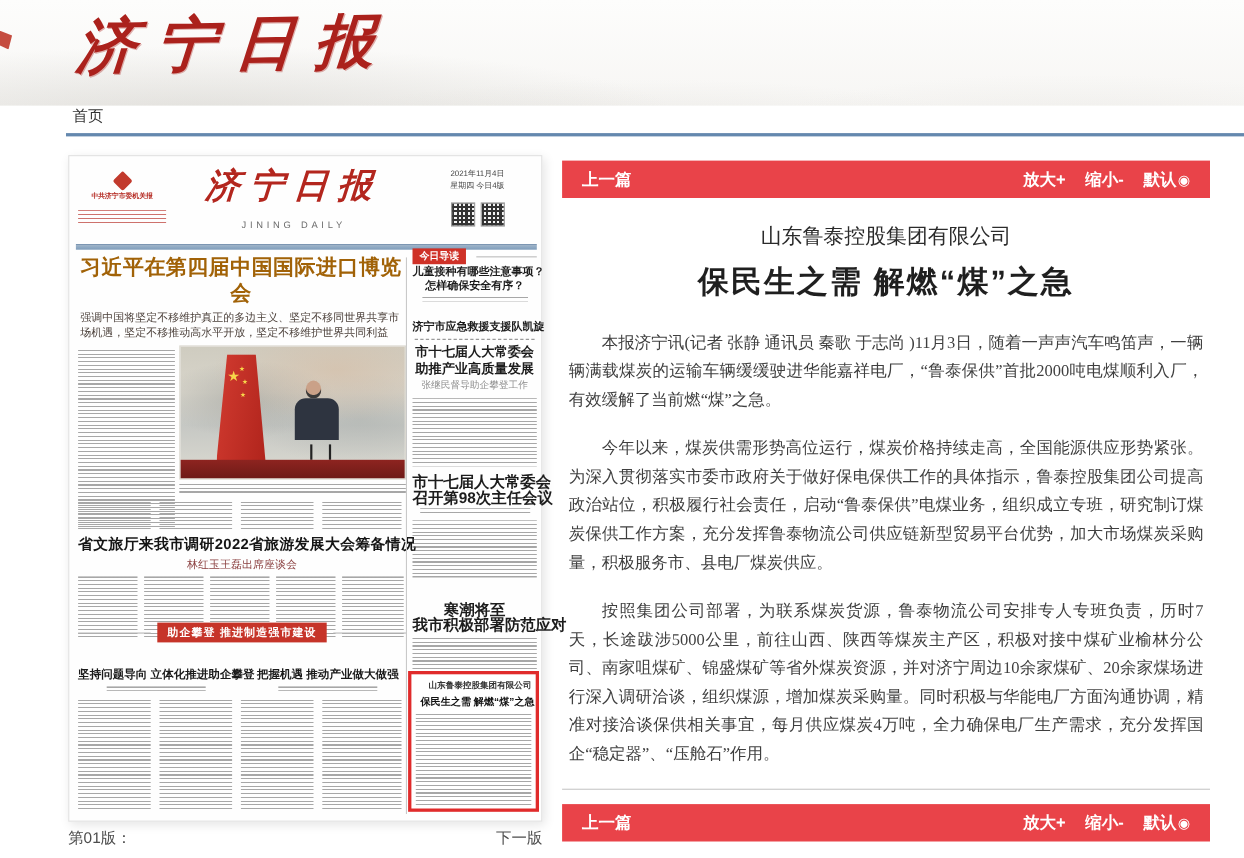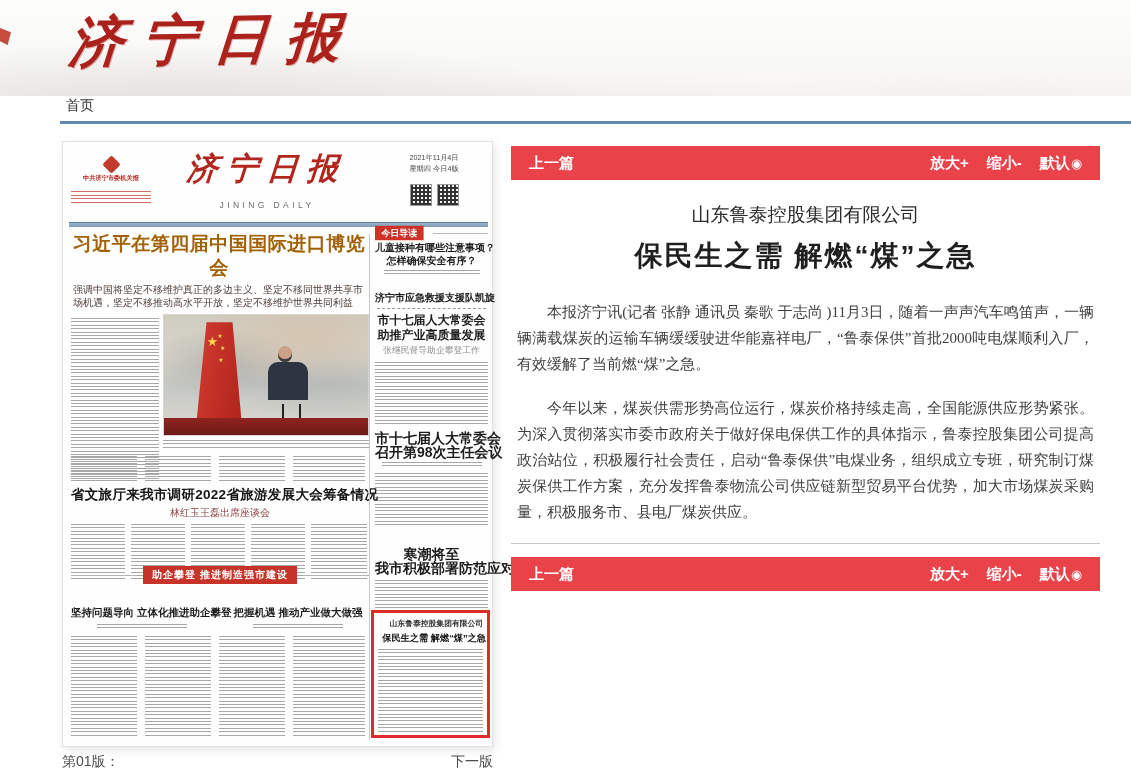--- a/index.html
+++ b/index.html
@@ -245,20 +245,21 @@
         <span><span>默认</span><i class="reset-ic">◉</i></span>
       </div>
     </div>
 
     <h3 class="art-org">山东鲁泰控股集团有限公司</h3>
     <h1 class="art-title">保民生之需 解燃“煤”之急</h1>
 
     <div class="art-body">
       <p>本报济宁讯(记者 张静 通讯员 秦歌 于志尚 )11月3日，随着一声声汽车鸣笛声，一辆辆满载煤炭的运输车辆缓缓驶进华能嘉祥电厂，“鲁泰保供”首批2000吨电煤顺利入厂，有效缓解了当前燃“煤”之急。</p>
       <p>今年以来，煤炭供需形势高位运行，煤炭价格持续走高，全国能源供应形势紧张。为深入贯彻落实市委市政府关于做好保电保供工作的具体指示，鲁泰控股集团公司提高政治站位，积极履行社会责任，启动“鲁泰保供”电煤业务，组织成立专班，研究制订煤炭保供工作方案，充分发挥鲁泰物流公司供应链新型贸易平台优势，加大市场煤炭采购量，积极服务市、县电厂煤炭供应。</p>
+      <p>按照集团公司部署，为联系煤炭货源，鲁泰物流公司安排专人专班负责，历时7天，长途跋涉5000公里，前往山西、陕西等煤炭主产区，积极对接中煤矿业榆林分公司、南家咀煤矿、锦盛煤矿等省外煤炭资源，并对济宁周边10余家煤矿、20余家煤场进行深入调研洽谈，组织煤源，增加煤炭采购量。同时积极与华能电厂方面沟通协调，精准对接洽谈保供相关事宜，每月供应煤炭4万吨，全力确保电厂生产需求，充分发挥国企“稳定器”、“压舱石”作用。</p>
     </div>
 
     <div class="hr-gray"></div>
 
     <div class="bar bottom">
       <span>上一篇</span>
       <div class="bar-right">
         <span>放大+</span>
         <span>缩小-</span>
         <span><span>默认</span><i class="reset-ic">◉</i></span>

